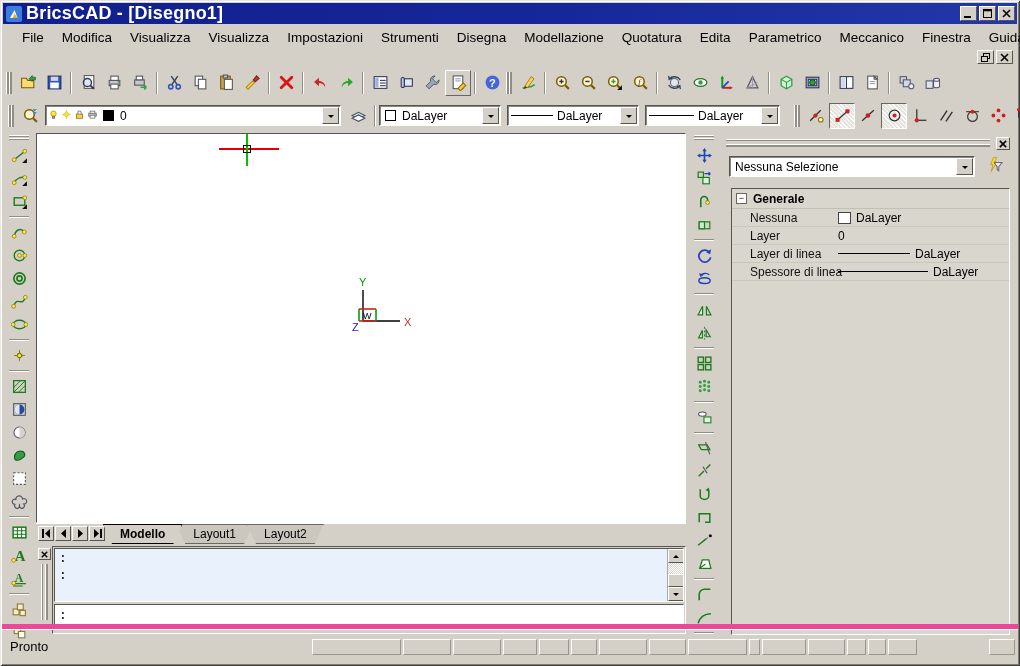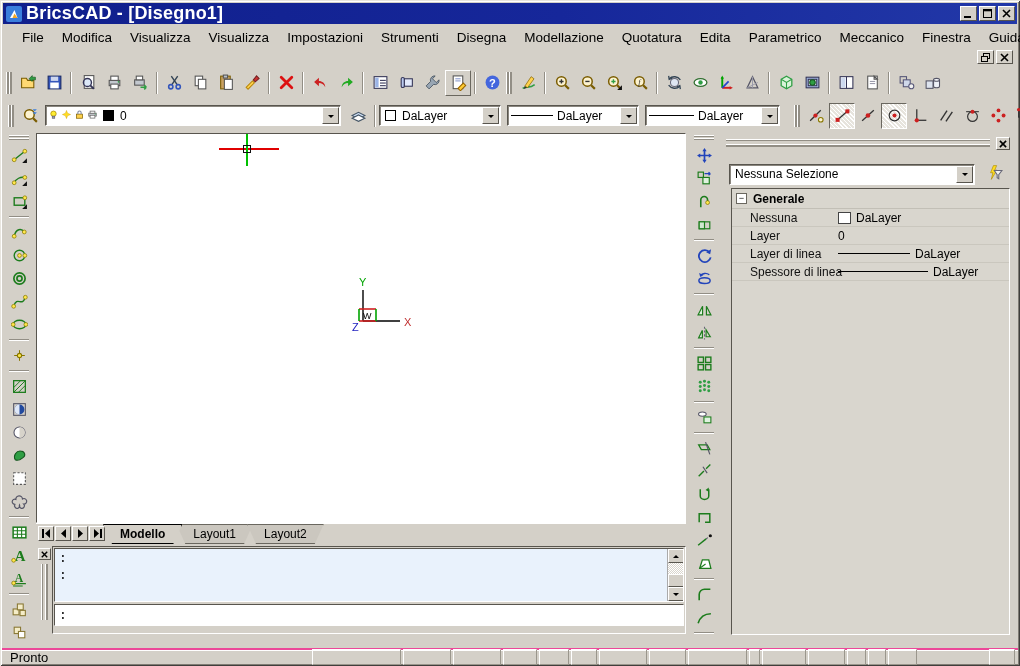--- a/index.html
+++ b/index.html
@@ -106,37 +106,37 @@
     font-family:"Liberation Mono", monospace; font-size:13px; display:flex; align-items:center; padding-left:4px; }
 
   
   #props { position:absolute; left:722px; top:133px; width:294px; height:505px; }
   .p-griprow { position:absolute; left:4px; top:4px; right:4px; height:14px; }
   .p-grip { position:absolute; left:0; right:22px; top:2px; height:8px;
     background:linear-gradient(#fff 0 1px,#928e85 1px 2px,transparent 2px 5px,#fff 5px 6px,#928e85 6px 7px); }
   .p-close { position:absolute; right:2px; top:0; width:14px; height:13px; background:#d4d0c8; border:1px solid; border-color:#fff #58554e #58554e #fff;
     display:flex; align-items:center; justify-content:center; }
   .p-close svg { width:8px; height:8px; }
-  .p-comborow { position:absolute; left:7px; top:23px; right:7px; height:36px; display:flex; align-items:center; }
+  .p-comborow { position:absolute; left:7px; top:23px; right:7px; height:36px; display:flex; align-items:flex-start; }
   .p-comborow .combo { width:246px; }
   .p-filter { width:22px; height:20px; margin-left:8px; display:flex; align-items:center; justify-content:center; }
   .p-filter svg { width:17px; height:17px; }
   .p-grid { position:absolute; left:9px; top:55px; right:6px; bottom:3px; background:#d9d6ce;
     border:1px solid; border-color:#58554e #fff #fff #58554e; font-size:12px; overflow:hidden; }
   .p-head { display:flex; align-items:center; height:20px; border-bottom:1px solid #c2bfb6; padding-left:4px; }
   .p-collapse { width:11px; height:11px; border:1px solid #6a675f; background:#fff; font-size:9px; line-height:9px; text-align:center; margin-right:6px; }
   .p-head .p-title { font-weight:bold; font-size:12px; }
   .p-row { display:flex; align-items:center; height:18px; border-bottom:1px solid #cac7be; }
   .p-label { width:106px; padding-left:18px; color:#111; white-space:nowrap; }
   .p-val { flex:1; display:flex; align-items:center; gap:5px; white-space:nowrap; }
   .p-swatch { width:13px; height:12px; background:#fff; border:1px solid #444; }
   .p-line { height:1.5px; background:#000; }
 
   
-  #statusbar { position:absolute; left:2px; right:2px; bottom:2px; height:16px; border-top:2px solid #ec4899;
+  #statusbar { position:absolute; left:2px; right:2px; bottom:2px; height:40px; border-top:5px solid #ec4899;
     box-shadow:inset 0 1px 0 #fff; display:flex; align-items:center; padding:2px 3px 2px 8px; }
   .st-msg { font-size:13px; }
   #status-panels { margin-left:auto; display:flex; gap:2px; align-items:stretch; height:16px; }
   .st-cell { border:1px solid; border-color:#fff #9a968c #9a968c #fff; }
   .st-gap { width:68px; border:none; }
 </style>
 </head>
 <body>
 
 <div id="window">

